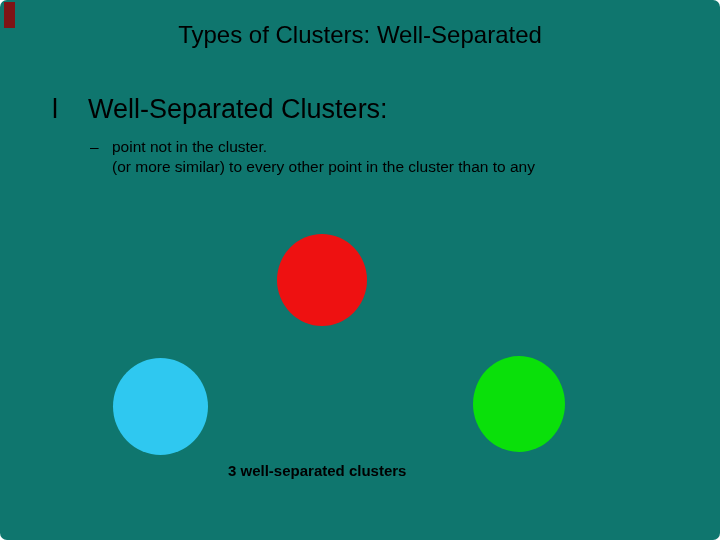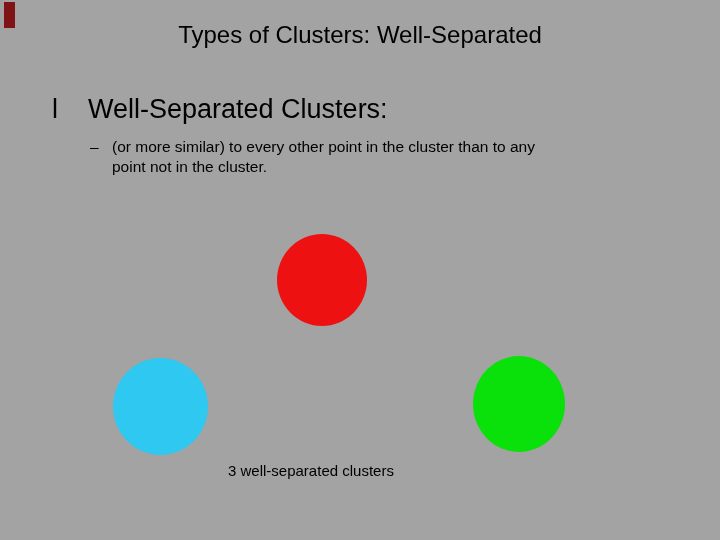--- a/index.html
+++ b/index.html
@@ -4,24 +4,25 @@
 <style>
   html, body {
     margin: 0;
     padding: 0;
     background: #ffffff;
   }
   .slide {
     position: relative;
     width: 720px;
     height: 540px;
-    background: #a3a3a3;
+    background: #0f766e;
     overflow: hidden;
     font-family: "Liberation Sans", sans-serif;
     color: #000000;
+    border-radius: 7px;
   }
   .corner-accent {
     position: absolute;
     left: 4px;
     top: 2px;
     width: 11px;
     height: 26px;
     background: #7e1416;
   }
   .slide-title {
@@ -78,21 +79,21 @@
   }
   .cluster-circle {
     position: absolute;
     border-radius: 50%;
   }
   .caption {
     position: absolute;
     left: 228px;
     top: 462px;
     font-size: 15px;
-    font-weight: 400;
+    font-weight: 700;
     color: #000000;
     white-space: nowrap;
   }
 </style>
 </head>
 <body>
 
 <div class="slide">
 
   <div class="corner-accent" style="background: rgb(126, 20, 22);"></div>
@@ -100,22 +101,22 @@
   <div class="slide-title">Types of Clusters: Well-Separated</div>
 
   <div class="bullet-line">
     <span class="marker">l</span>
     <span>Well-Separated Clusters:</span>
   </div>
 
   <div class="sub-bullet">
     <span class="dash">–</span>
     <span class="lines">
+      <div>point not in the cluster.</div>
       <div>(or more similar) to every other point in the cluster than to any</div>
-      <div>point not in the cluster.</div>
     </span>
   </div>
 
   <div class="clusters-diagram">
       <div class="cluster-circle" style="left: 277px; top: 234px; width: 90px; height: 92px; background: rgb(238, 17, 17);"></div>
       <div class="cluster-circle" style="left: 113px; top: 358px; width: 95px; height: 97px; background: rgb(47, 200, 240);"></div>
       <div class="cluster-circle" style="left: 473px; top: 356px; width: 92px; height: 96px; background: rgb(10, 224, 10);"></div>
     </div>
 
   <div class="caption">3 well-separated clusters</div>

